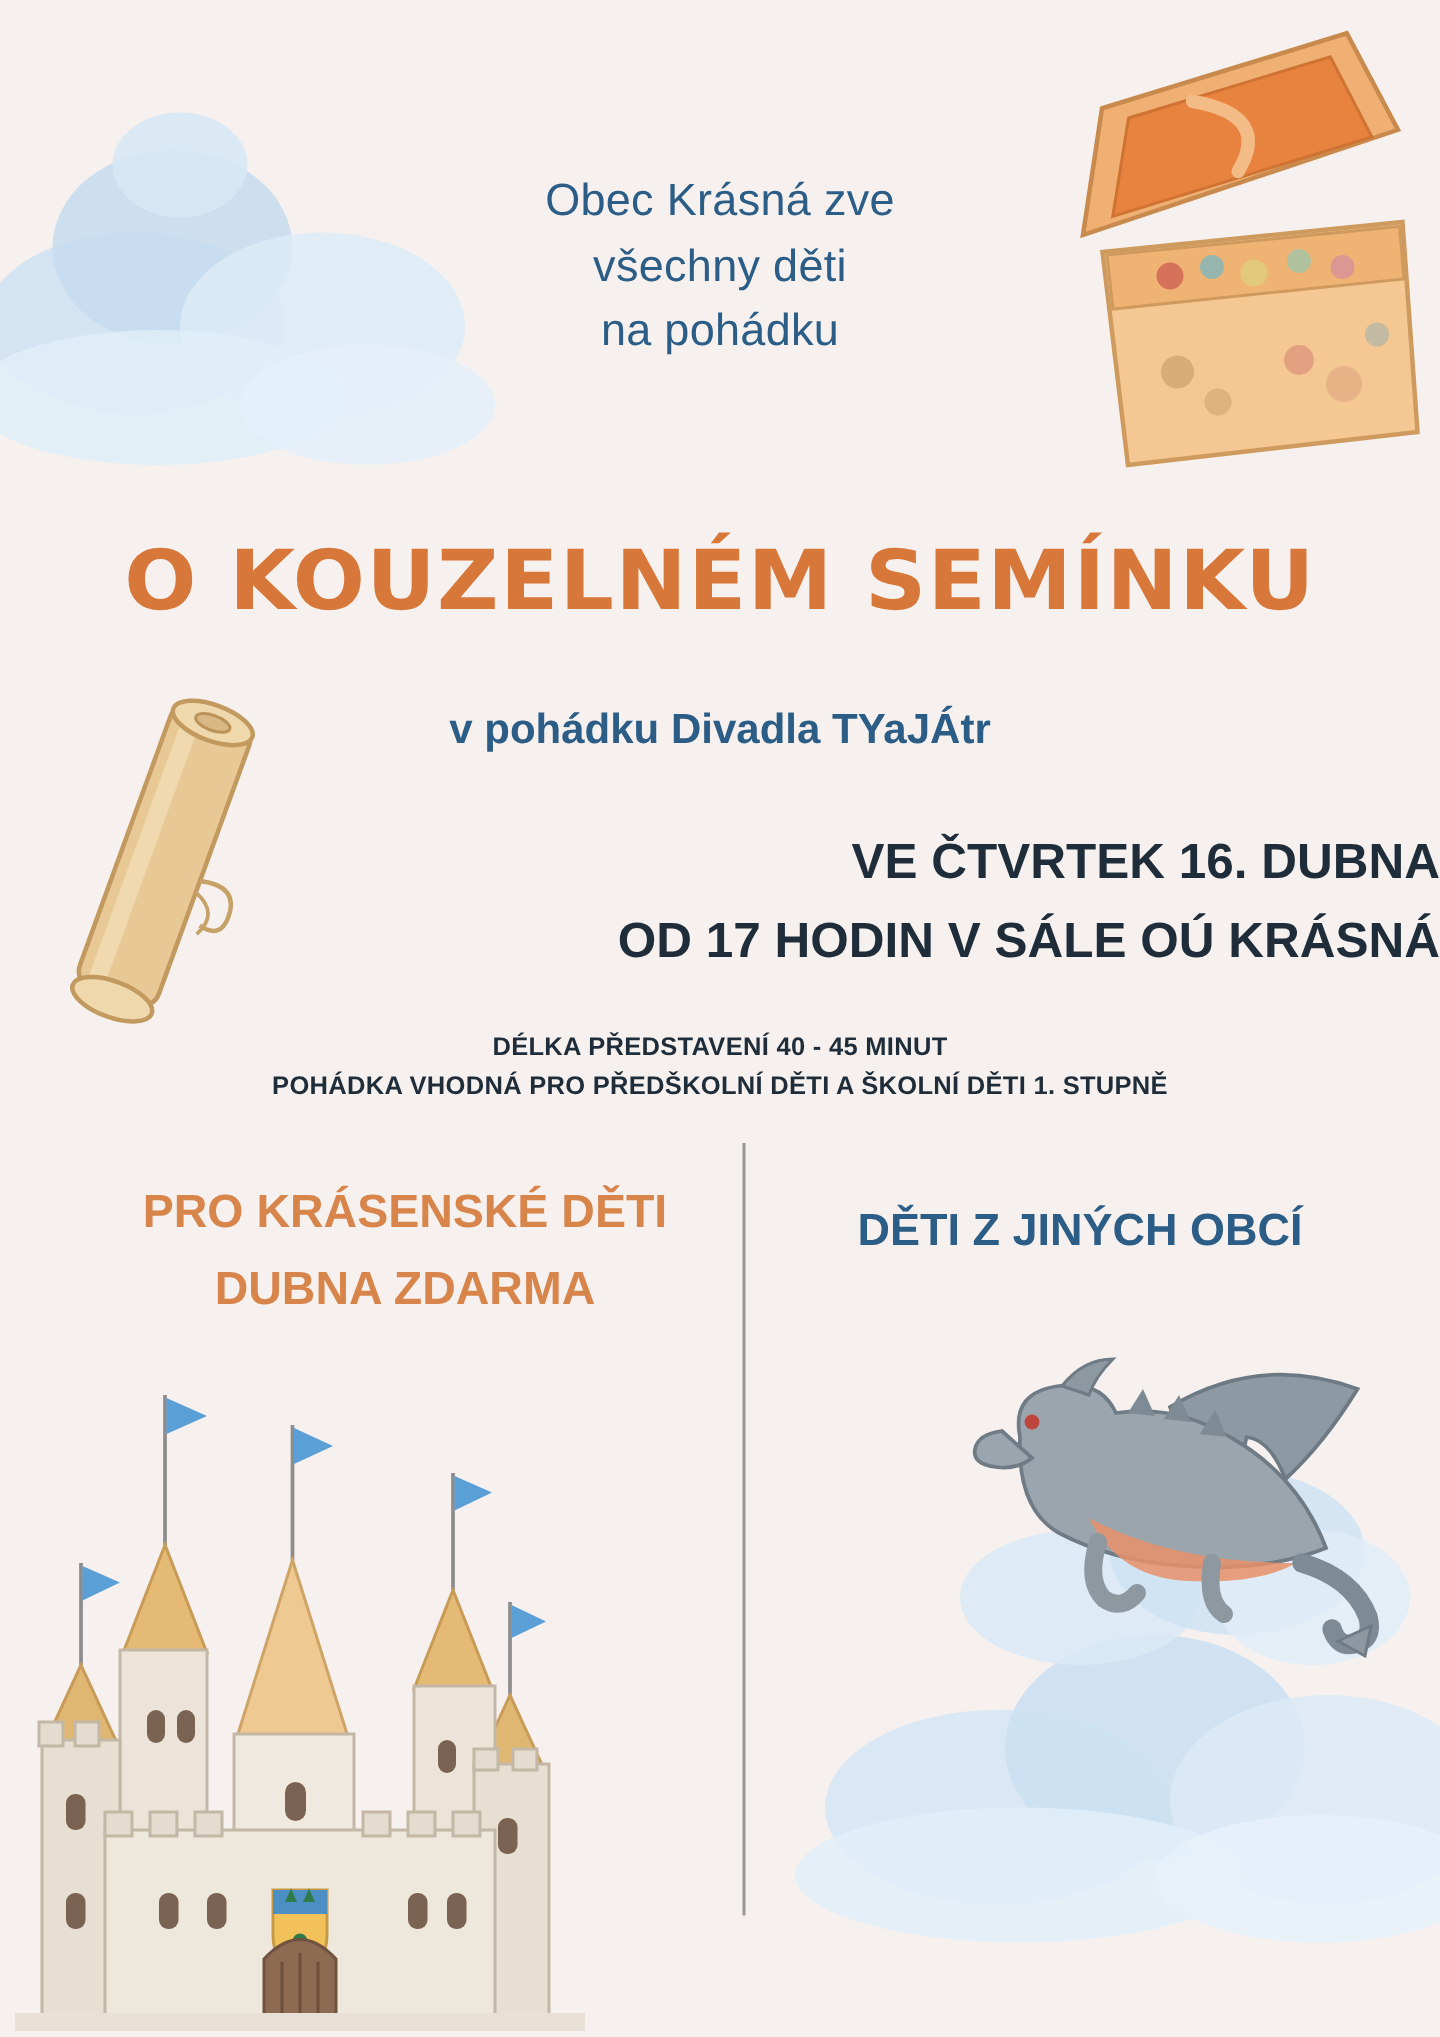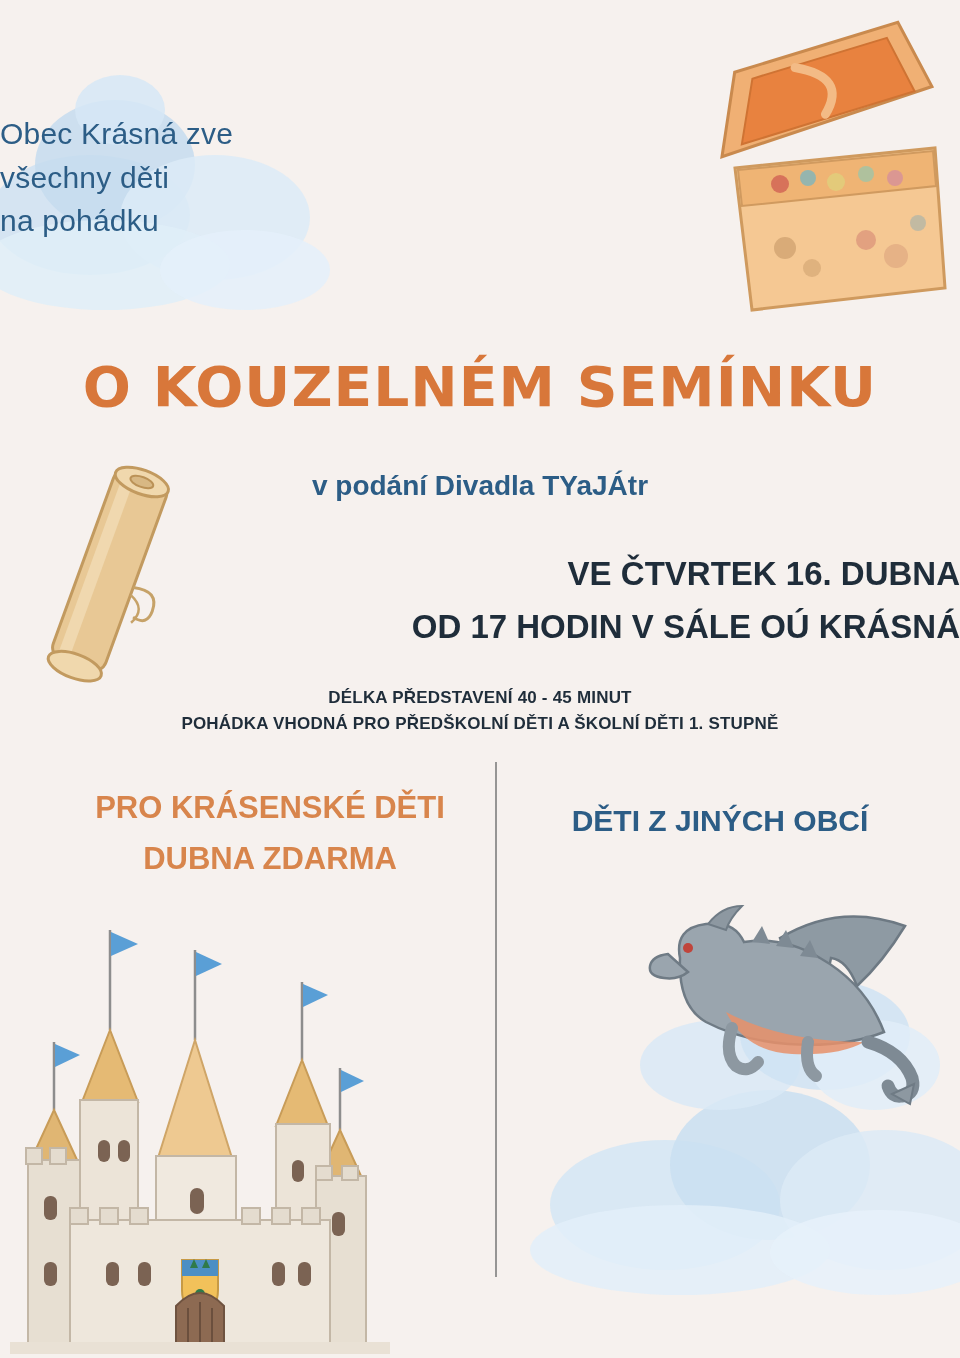--- a/index.html
+++ b/index.html
@@ -57,21 +57,21 @@
   #cloud-dragon { left: 640px; top: 960px; width: 300px; height: 160px; }
   #cloud-dragon .c1 { left: 0px;   top: 60px; width: 160px; height: 90px; background:#d9e9f6;}
   #cloud-dragon .c2 { left: 100px; top: 20px; width: 170px; height: 110px; background:#cfe3f3;}
   #cloud-dragon .c3 { left: 170px; top: 60px; width: 130px; height: 90px; background:#e0edf8;}
 
   
   .invite {
     position: absolute;
     left: 0; right: 0;
     top: 112px;
-    text-align: left;
+    text-align: center;
     color: #2c5d86;
     font-size: 30px;
     line-height: 1.45;
     letter-spacing: .2px;
   }
   .invite div { display: block; }
 
   .title {
     position: absolute;
     left: 0; right: 0;
@@ -228,21 +228,21 @@
   </div>
 
   <div class="invite">
     <div>Obec Krásná zve</div>
     <div>všechny děti</div>
     <div>na pohádku</div>
   </div>
 
   <div class="title">O KOUZELNÉM SEMÍNKU</div>
 
-  <div class="subtitle">v podání Divadla TYaJÁtr</div>
+  <div class="subtitle">v pohádku Divadla TYaJÁtr</div>
 
   <div class="when">
     <div>VE ČTVRTEK 16. DUBNA</div>
     <div>OD 17 HODIN V SÁLE OÚ KRÁSNÁ</div>
   </div>
 
   <div class="notes">
     <div>DÉLKA PŘEDSTAVENÍ 40 - 45 MINUT</div>
     <div>POHÁDKA VHODNÁ PRO PŘEDŠKOLNÍ DĚTI A ŠKOLNÍ DĚTI 1. STUPNĚ</div>
   </div>

